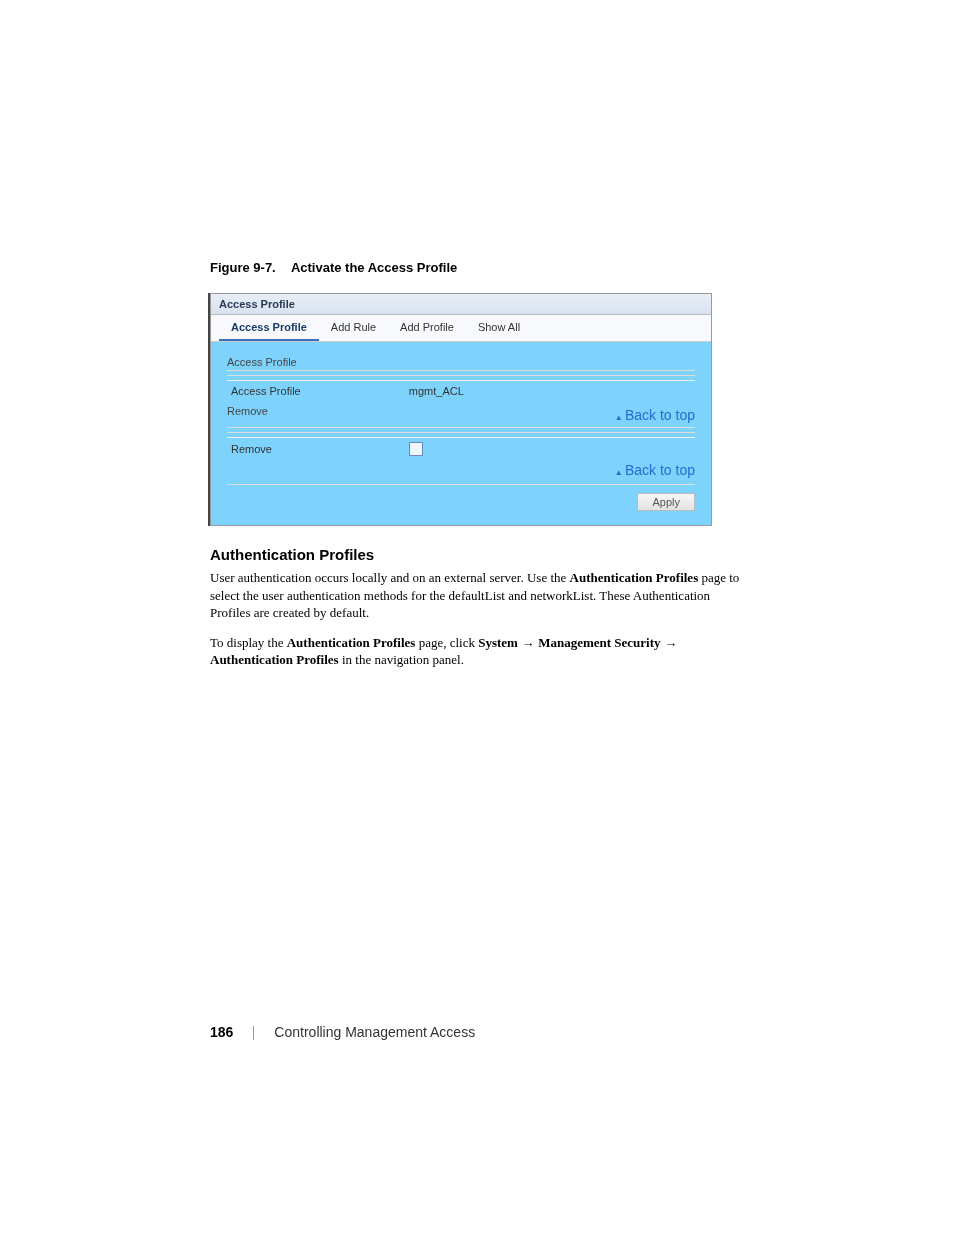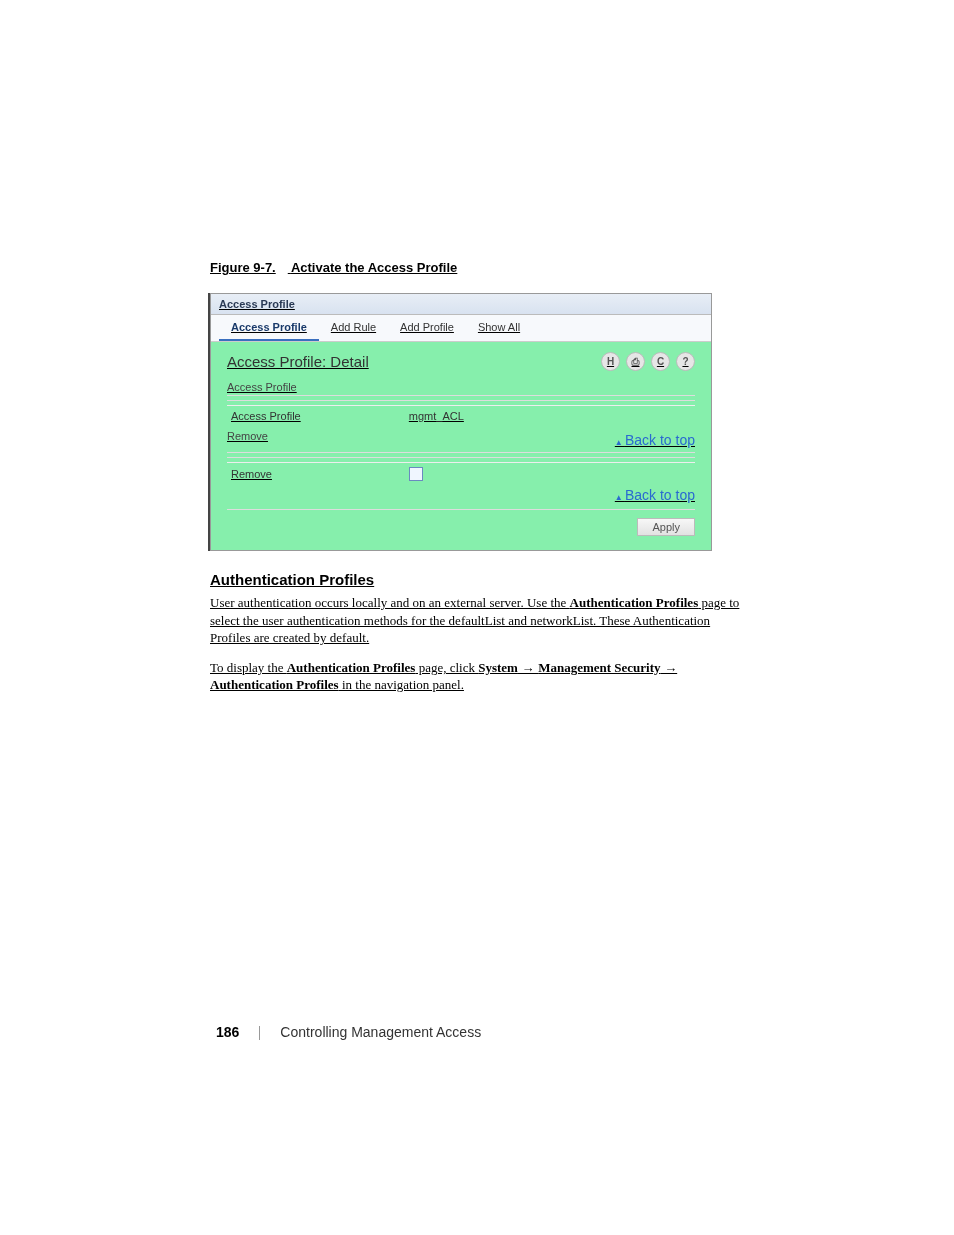--- a/index.html
+++ b/index.html
@@ -7,34 +7,33 @@
     background: #fff;
     font-family: Georgia, "Times New Roman", serif;
     color: #000;
   }
   .page {
     width: 954px;
     height: 1235px;
     position: relative;
     box-sizing: border-box;
     padding: 260px 210px 0 210px;
-    text-decoration: underline;
   }
   .figure-caption {
     font-family: Arial, Helvetica, sans-serif;
     font-weight: bold;
     font-size: 13px;
     margin-bottom: 18px;
   }
   .figure-caption .fig-num { margin-right: 12px; }
 
   .screenshot {
     width: 500px;
     border: 1px solid #999;
-    background: #86efac;
+    background: #7dd3fc;
     font-family: Arial, Helvetica, sans-serif;
     font-size: 11px;
     box-shadow: -2px 0 0 #444;
     margin-bottom: 20px;
   }
   .ss-titlebar {
     background: linear-gradient(#e8eef6, #d8e2f0);
     border-bottom: 1px solid #bbb;
     padding: 4px 8px;
     font-weight: bold;
@@ -160,21 +159,21 @@
   .body-text {
     font-size: 13px;
     line-height: 1.35;
     margin: 0 0 12px 0;
   }
   .bold { font-weight: bold; }
   .arrow { font-family: Arial, sans-serif; }
 
   .footer {
     position: absolute;
-    left: 216px;
+    left: 210px;
     bottom: 195px;
     display: flex;
     align-items: flex-end;
     gap: 20px;
     font-family: Arial, Helvetica, sans-serif;
     font-size: 13px;
     margin-top: 40px;
   }
   .footer .pnum { font-weight: bold; font-size: 14px; }
   .footer .divider { width: 1px; height: 14px; background: #999; }
@@ -192,29 +191,20 @@
 
   <div class="screenshot">
     <div class="ss-titlebar">Access Profile</div>
     <div class="ss-tabs">
       <div class="ss-tab active">Access Profile</div>
       <div class="ss-tab">Add Rule</div>
       <div class="ss-tab">Add Profile</div>
       <div class="ss-tab">Show All</div>
     </div>
     <div class="ss-body">
-      <div class="ss-heading">
-        <span>Access Profile: Detail</span>
-        <div class="ss-icons">
-          <span class="ss-iconbtn">H</span>
-          <span class="ss-iconbtn">⎙</span>
-          <span class="ss-iconbtn">C</span>
-          <span class="ss-iconbtn">?</span>
-        </div>
-      </div>
 
       <div class="ss-section-label">Access Profile</div>
       <hr class="ss-hr">
 
       <table class="ss-table">
         <tbody>
             <tr>
           <td>Access Profile</td>
           <td>mgmt_ACL</td>
         </tr>

